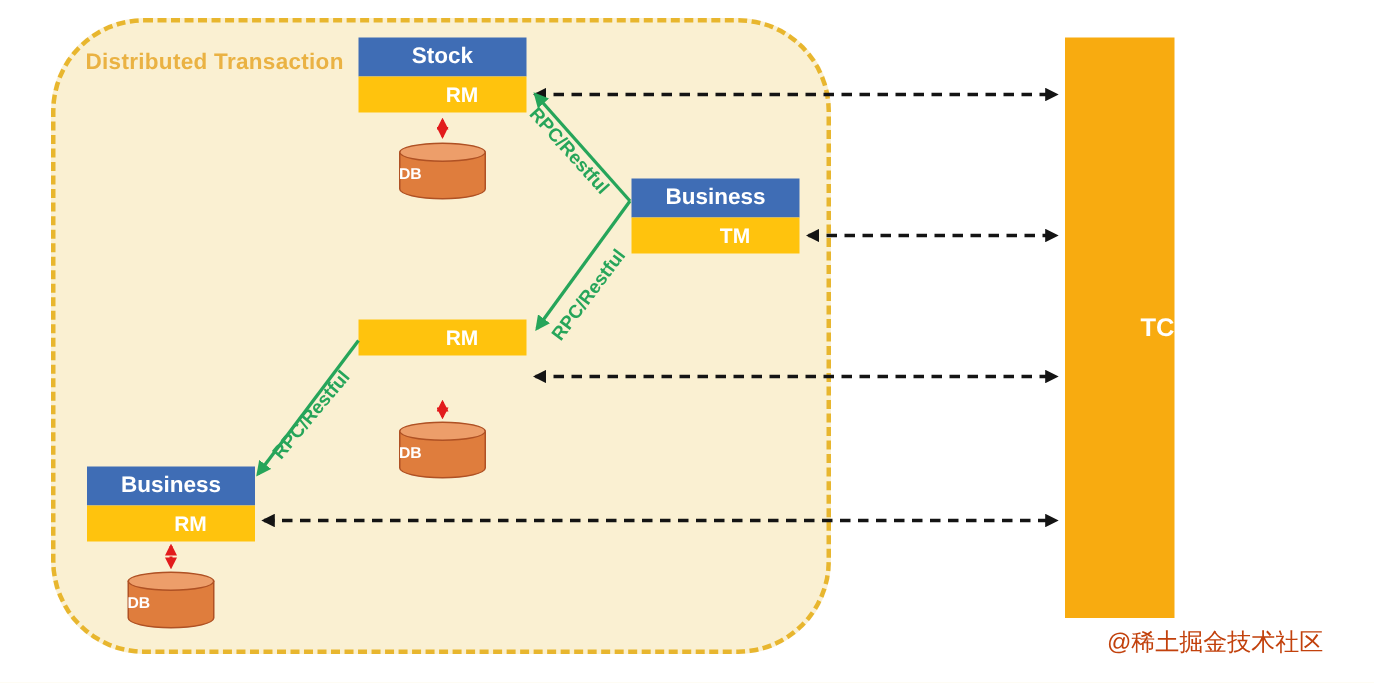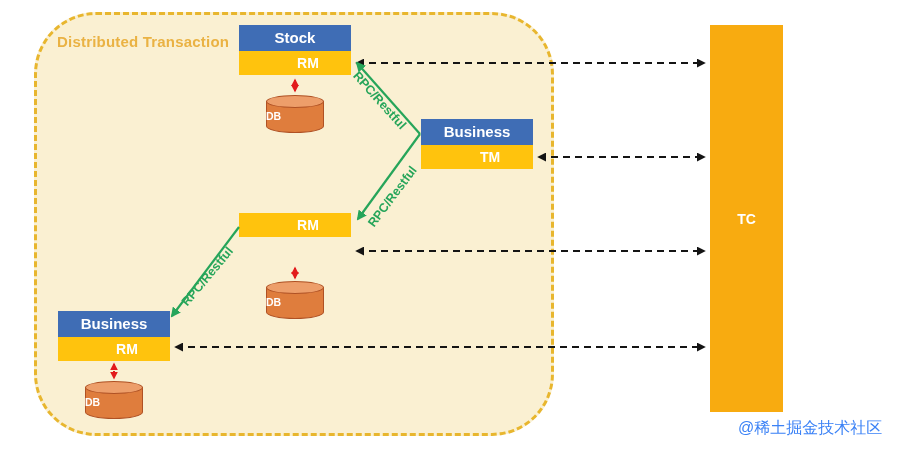--- a/index.html
+++ b/index.html
@@ -48,34 +48,34 @@
     color:#ffffff; font-size:10.5px; font-weight:bold; z-index:3;
   }
   .db-stock   { left:266px; top:95px; }
   .db-order   { left:266px; top:281px; }
   .db-account { left:85px;  top:381px; }
 
   
   .tc-box {
     position:absolute; left:710px; top:25px; width:73px; height:387px;
     background:#F8AB10; z-index:2;
-    display:flex; align-items:center; justify-content:center;
-    color:#ffffff; font-size:14px; font-weight:bold;
+    display:flex; align-items:center; justify-content:flex-end;
+    color:#ffffff; font-size:17px; font-weight:bold;
   }
 
   
   .overlay { position:absolute; left:0; top:0; width:916px; height:455px; z-index:4; pointer-events:none; }
   .arrow-black { stroke:#141414; stroke-width:2.2; stroke-dasharray:7 5; fill:none; }
   .arrow-red   { stroke:#E21B1C; stroke-width:2;   stroke-dasharray:4 3; fill:none; }
   .arrow-green { stroke:#26A55A; stroke-width:2.2; fill:none; }
   .rpc-text { fill:#26A55A; font-size:12.5px; font-weight:bold; font-family:"Liberation Sans", sans-serif; }
 
   .watermark {
     position:absolute; left:738px; top:418px; z-index:2;
-    color:#3b82f6; font-size:16px;
+    color:#c2410c; font-size:16px;
   }
 </style>
 </head>
 <body>
 
 <div class="stage">
 
   <div class="dt-container"></div>
   <div class="dt-title">Distributed Transaction</div>
 

